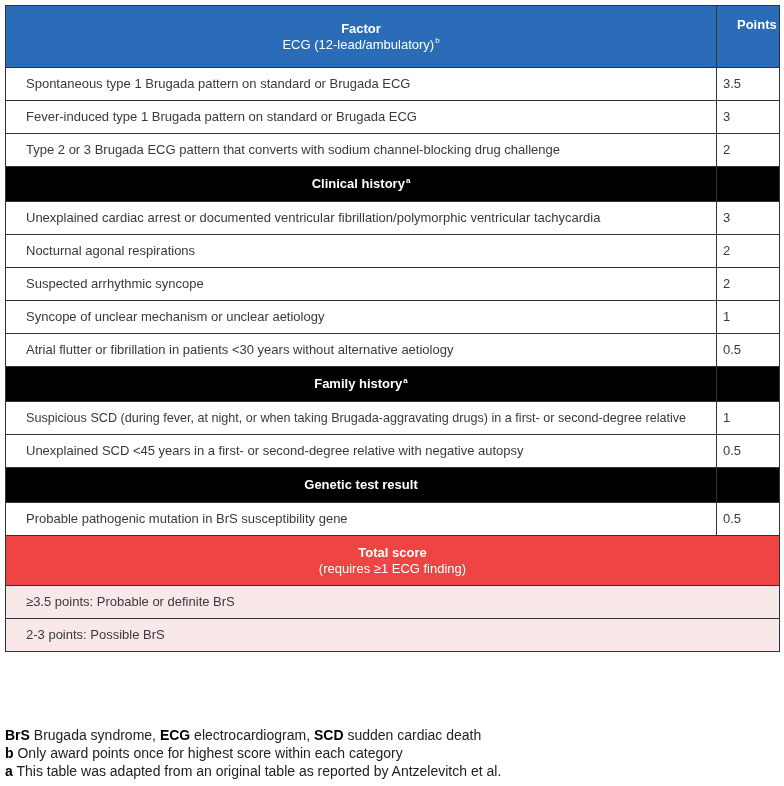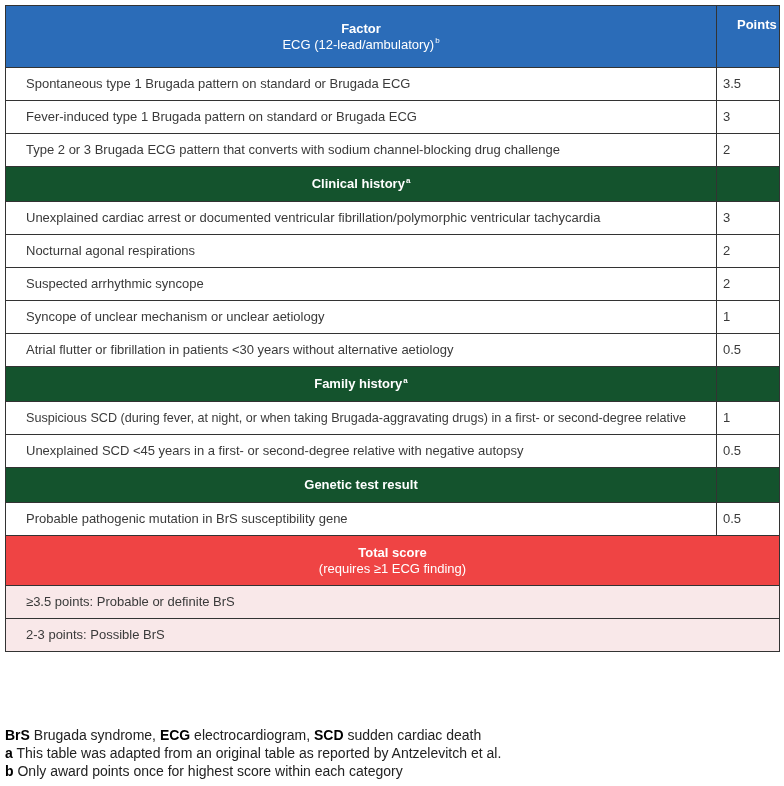--- a/index.html
+++ b/index.html
@@ -54,21 +54,21 @@
     .row-head th.points-head {
       vertical-align: top;
       padding-top: 11px;
       text-align: center;
     }
     .head-line2 {
       font-weight: normal;
       display: block;
     }
     .row-section th {
-      background: #14532d;
+      background: #000000;
       color: #ffffff;
       height: 34px;
       font-weight: bold;
       text-align: center;
       vertical-align: middle;
     }
     sup {
       font-size: 8px;
       line-height: 0;
       vertical-align: super;
@@ -199,18 +199,18 @@
       <td colspan="2">2-3 points: Possible BrS</td>
     </tr>
   </tbody>
 </table>
 
 <div class="footnotes">
   <div class="fn-line">
     <b>BrS</b><span> Brugada syndrome, </span><b>ECG</b><span> electrocardiogram, </span><b>SCD</b><span> sudden cardiac death</span>
   </div>
   <div class="fn-line">
+    <b>b</b><span> Only award points once for highest score within each category</span>
+  </div>
+  <div class="fn-line">
     <b>a</b><span> This table was adapted from an original table as reported by Antzelevitch et al.</span>
   </div>
-  <div class="fn-line">
-    <b>b</b><span> Only award points once for highest score within each category</span>
-  </div>
 </div>
 
 </body></html>

